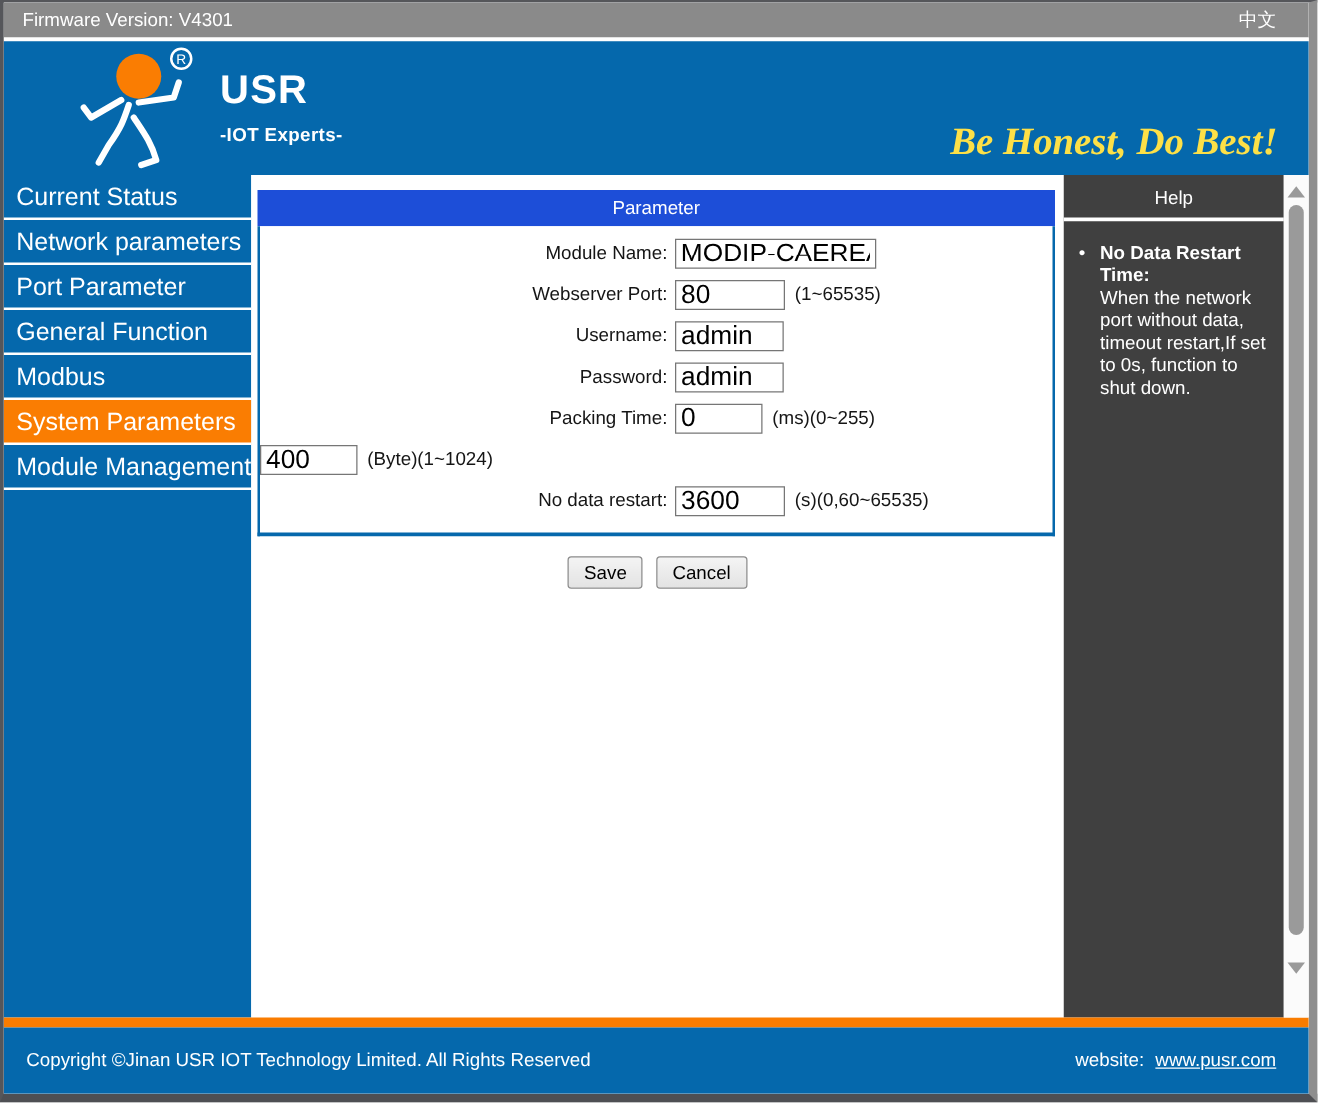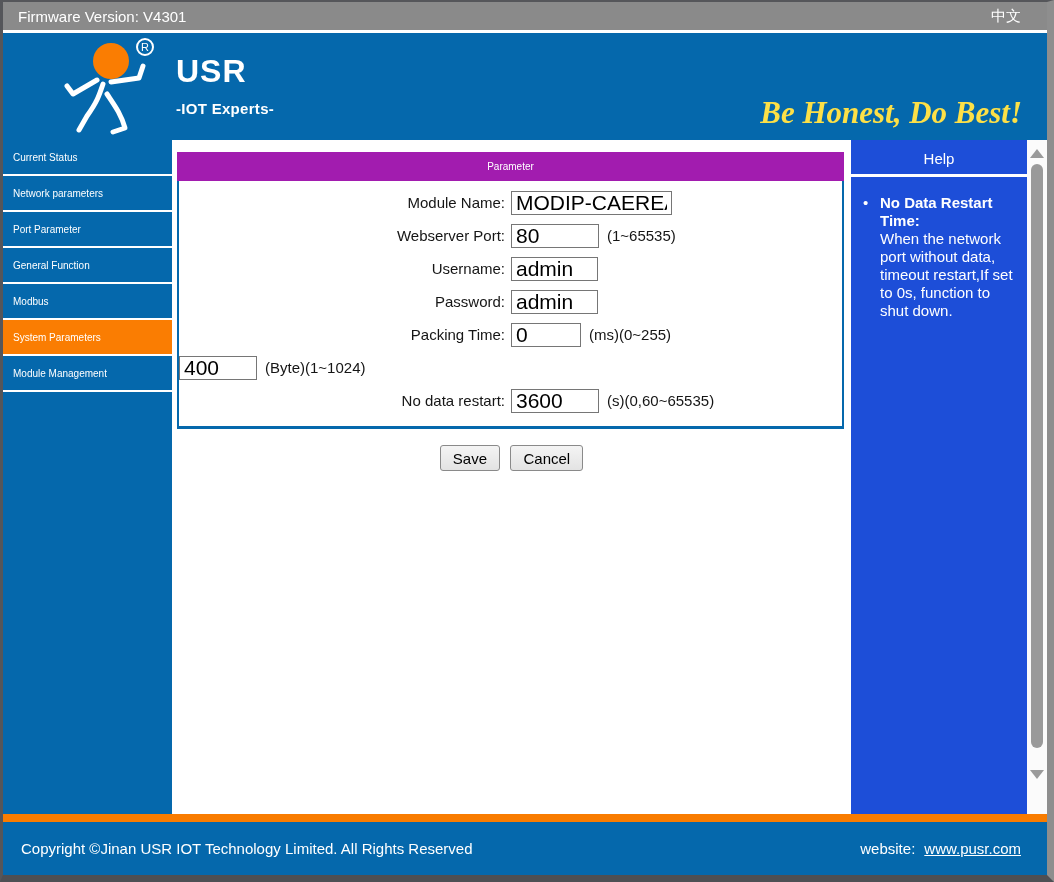--- a/index.html
+++ b/index.html
@@ -31,29 +31,29 @@
     font-family:"Liberation Serif","DejaVu Serif",serif;
     font-style:italic; font-weight:bold; font-size:31px; color:#fde047;
   }
 
   
   .content { flex:1 1 auto; display:flex; min-height:0; }
 
   .sidebar { flex:0 0 169px; background:#0568AC; }
   .nav-item {
     height:36px; line-height:36px; padding-left:10px; color:#fff;
-    font-size:10px; border-bottom:2px solid #fff; cursor:pointer; white-space:nowrap;
+    font-size:20px; border-bottom:2px solid #fff; cursor:pointer; white-space:nowrap;
   }
   .nav-item.active { background:#FA7D02; }
 
   .main { flex:1 1 auto; background:#fff; }
   .panel { margin:12px 7px 0 5px; }
   .panel-header {
-    background:#a21caf; color:#fff; height:29px; line-height:29px;
-    text-align:center; font-size:10px;
+    background:#1d4ed8; color:#fff; height:29px; line-height:29px;
+    text-align:center; font-size:15px;
   }
   .panel-body { border:2px solid #0568AC; border-top:none; border-bottom-width:3px; padding:5px 0 9px; background:#fff; }
   .frow { display:flex; align-items:center; height:33px; font-size:15px; color:#151515; }
   .flabel { width:332px; text-align:right; padding-right:6px; white-space:nowrap; }
   .frow input {
     border:1px solid #767676; height:24px; font-size:21px; font-family:inherit;
     padding:1px 4px; color:#000; background:#fff;
   }
   .w-module  { width:161px; }
   .w-port    { width:88px; }
@@ -65,21 +65,21 @@
   .hint { margin-left:8px; white-space:nowrap; }
 
   .actions { text-align:center; margin-top:16px; }
   .btn {
     font-size:15px; font-family:inherit; color:#000;
     background:linear-gradient(#f4f4f4,#e3e3e3); border:1px solid #8a8a8a;
     border-radius:3px; padding:2px 12px; height:26px; cursor:pointer;
   }
   .btn + .btn { margin-left:6px; }
 
-  .help { flex:0 0 176px; background:#1d4ed8; color:#fff; }
+  .help { flex:0 0 176px; background:#404040; color:#fff; }
   .help-header {
     height:37px; line-height:37px; text-align:center; font-size:15px;
     border-bottom:3px solid #fff;
   }
   .help-body { padding:17px 8px 0 12px; }
   .help-entry { display:flex; }
   .bullet { width:17px; font-size:15px; flex:0 0 17px; }
   .help-text { flex:1; font-size:15px; line-height:18px; }
   .help-term { font-weight:bold; }
 

